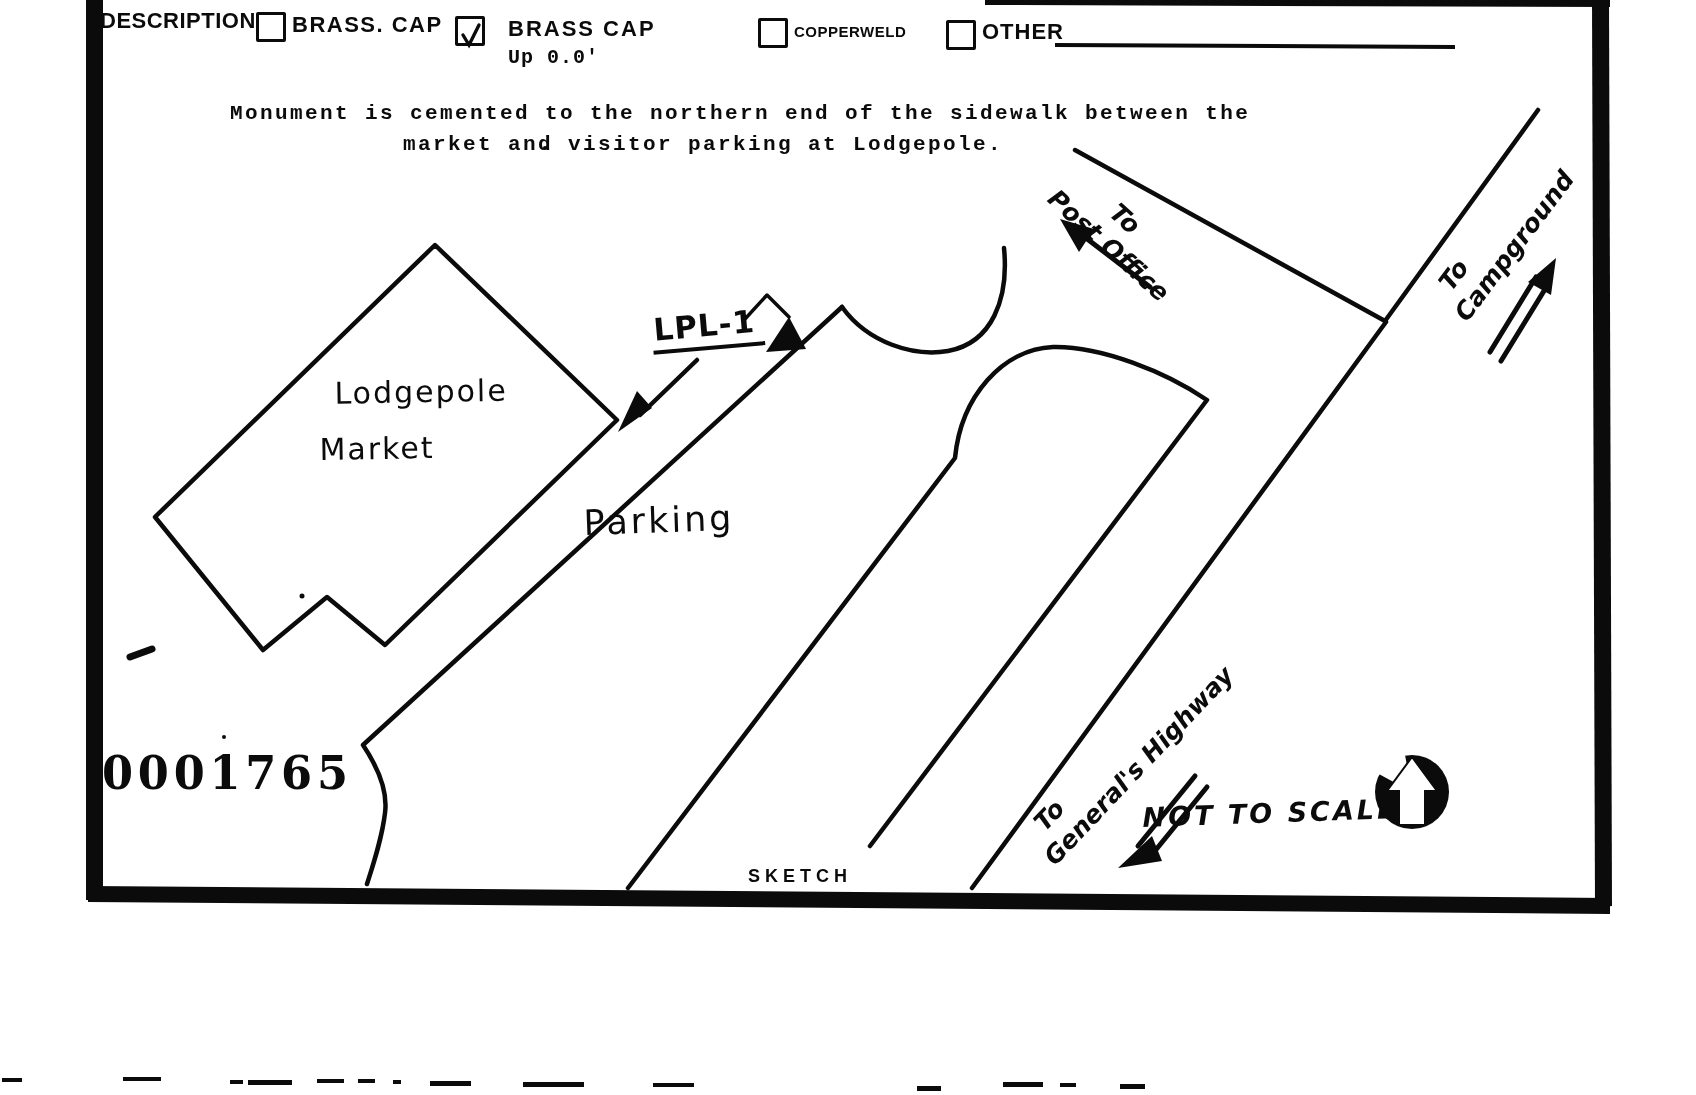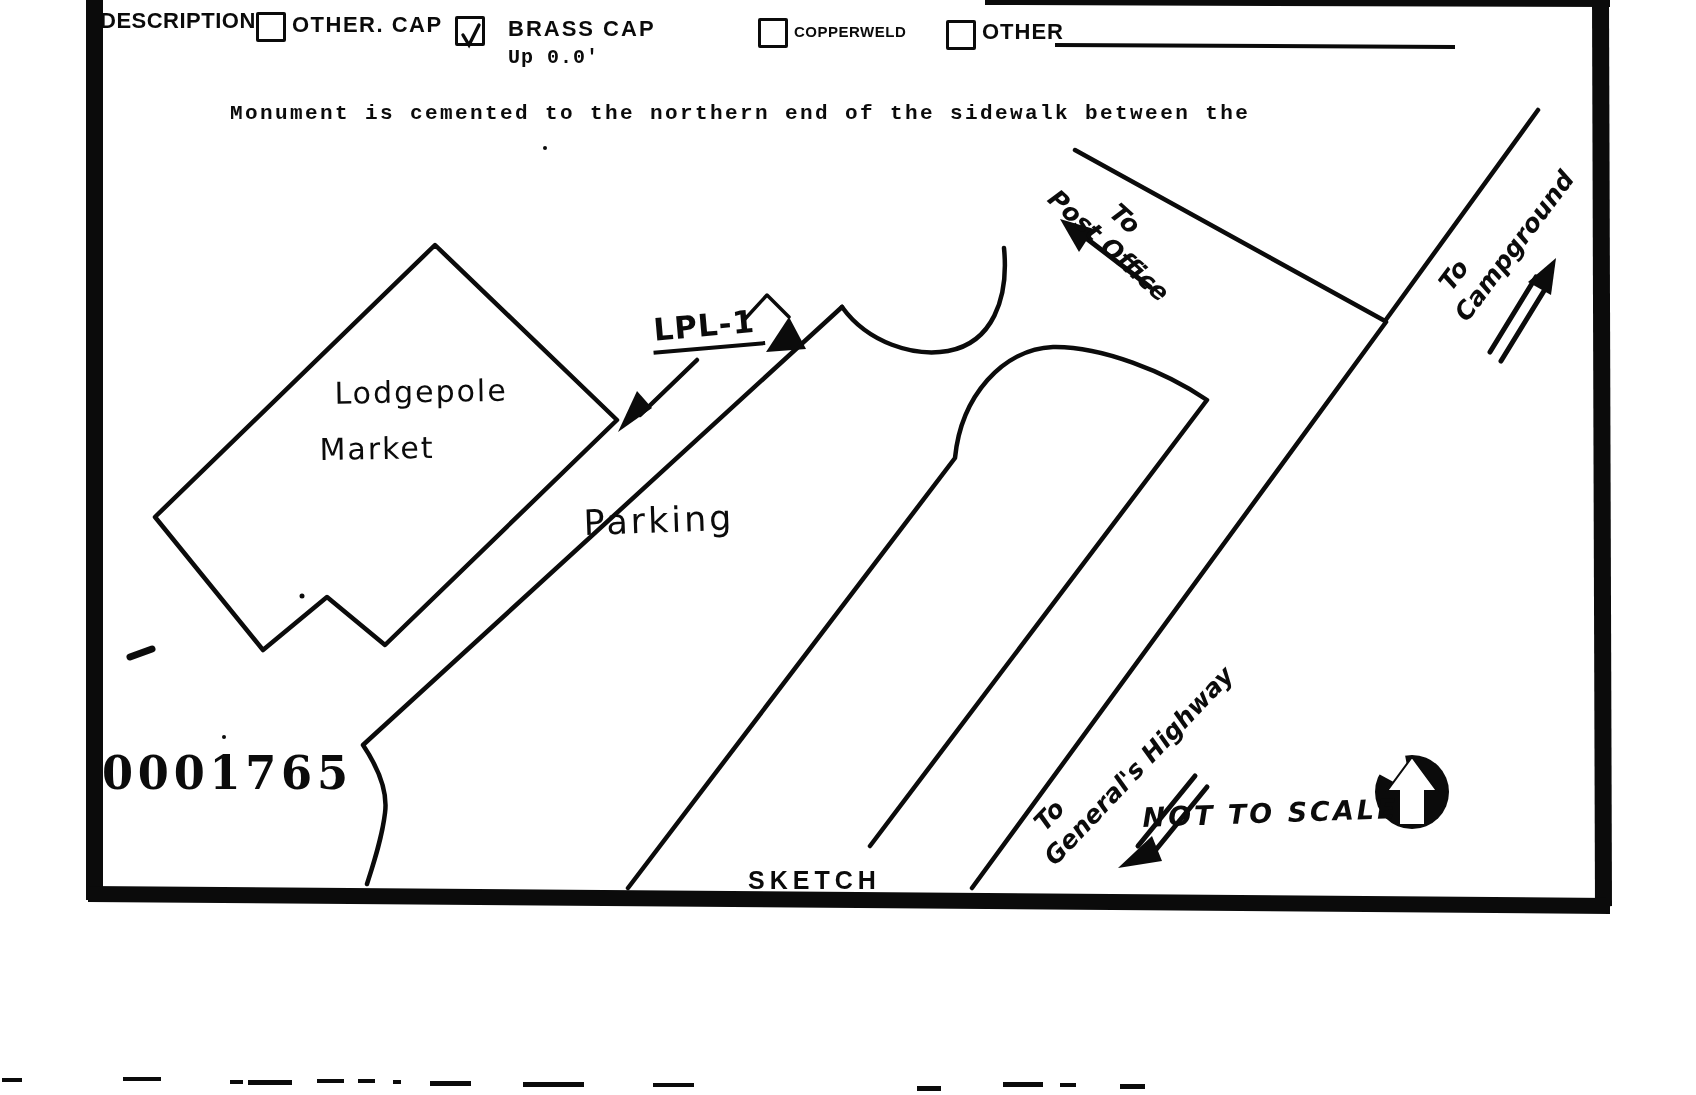--- a/index.html
+++ b/index.html
@@ -17,21 +17,21 @@
   .typew .ind{padding-left:74px;}
   
   .hand{font-family:"DejaVu Sans",sans-serif;white-space:nowrap;transform-origin:0 0;}
   .hand.print{font-weight:400;}
   .hand.curs{font-style:italic;font-weight:700;}
   .roadlbl{font-size:25px;line-height:31px;}
   .roadlbl div{white-space:nowrap;}
   
   .stamp{font-family:"DejaVu Serif",serif;font-weight:700;font-size:47px;
          letter-spacing:5px;transform:scaleX(.95);transform-origin:0 0;}
-  .sketchcap{font-weight:700;font-size:25px;letter-spacing:5px;}
+  .sketchcap{font-weight:700;font-size:18px;letter-spacing:5px;}
   .notescale{font-family:"DejaVu Sans",sans-serif;font-style:italic;font-weight:700;
              font-size:27px;letter-spacing:3px;transform:rotate(-2deg);transform-origin:0 0;}
   .dash{position:absolute;background:#0b0b0b;}
   svg.overlay{position:absolute;left:0;top:0;pointer-events:none;}
 </style>
 </head>
 <body>
 
 <svg class="overlay" width="1696" height="1095" viewBox="0 0 1696 1095">
   <g fill="#0b0b0b" stroke="none">
@@ -67,39 +67,40 @@
   <g>
     <circle cx="1412" cy="792" r="37" fill="#0b0b0b"></circle>
     <path d="M1412,792 L1377,773 A38,38 0 0 1 1405,755 Z" fill="#ffffff"></path>
     <polygon points="1412,757 1387,791 1399,791 1399,825 1425,825 1425,791 1437,791" fill="#ffffff" stroke="#0b0b0b" stroke-width="2"></polygon>
   </g>
 </svg>
 
 <div class="abs formlabel" style="left:100px;top:8px;">DESCRIPTION:</div>
 
 <div class="abs cb" style="left:256px;top:12px;"></div>
-<div class="abs formlabel" style="left:292px;top:12px;letter-spacing:1.5px;">OTHER. CAP</div>
+<div class="abs formlabel" style="left:292px;top:12px;letter-spacing:1.5px;">BRASS. CAP</div>
 
 <div class="abs cb" style="left:455px;top:16px;">
   <svg width="24" height="28" viewBox="0 0 24 28">
     <path d="M3,13 L9,23 L19,3" fill="none" stroke="#0b0b0b" stroke-width="3.4" stroke-linecap="round"></path>
   </svg>
 </div>
 <div class="abs formlabel" style="left:508px;top:16px;letter-spacing:2px;text-align:center;">BRASS CAP</div>
 <div class="abs typew" style="left:508px;top:42px;font-size:20px;letter-spacing:1px;">Up 0.0'</div>
 
 <div class="abs cb" style="left:758px;top:18px;"></div>
 <div class="abs formlabel" style="left:794px;top:23px;font-size:15px;letter-spacing:.5px;">COPPERWELD</div>
 
 <div class="abs cb" style="left:946px;top:20px;"></div>
 <div class="abs formlabel" style="left:982px;top:19px;letter-spacing:1px;">OTHER</div>
 <div class="abs fillline" style="left:1055px;top:44px;width:400px;transform:rotate(.3deg);"></div>
 
 <div class="abs typew" style="left:156px;top:98px;">
   <div class="ind">Monument is cemented to the northern end of the sidewalk between the</div>
+  <div>market and visitor parking at Lodgepole.</div>
 </div>
 
 <div class="abs hand print" style="left:318px;top:366px;font-size:30px;line-height:56px;letter-spacing:2px;transform:rotate(-1deg);">
   <div style="padding-left:16px;">Lodgepole</div>
   <div>Market</div>
 </div>
 
 <div class="abs hand print" style="left:583px;top:503px;font-size:35px;letter-spacing:3px;transform:rotate(-2deg);">Parking</div>
 
 <div class="abs hand print" style="left:650px;top:312px;font-size:31px;font-weight:700;letter-spacing:1px;

